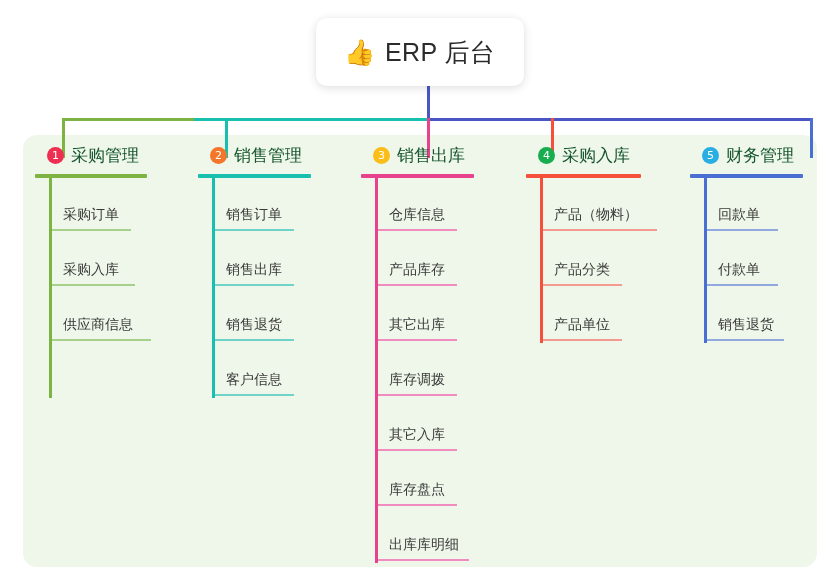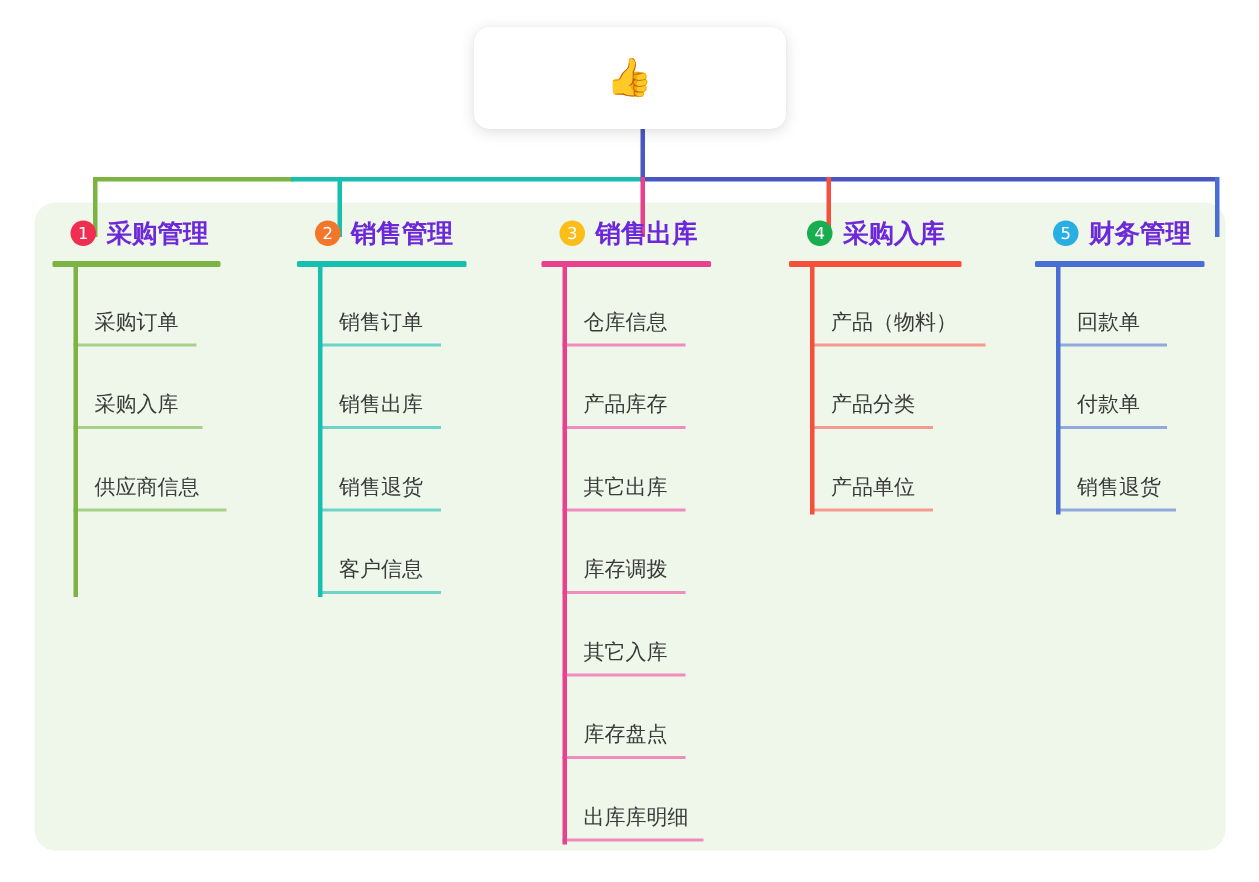--- a/index.html
+++ b/index.html
@@ -83,23 +83,22 @@
     border-radius: 50%;
     color: #ffffff;
     font-size: 11px;
     line-height: 17px;
     text-align: center;
     flex: 0 0 auto;
     font-family: "DejaVu Sans", sans-serif;
   }
   .col-title {
     font-size: 17px;
-    color: #6d28d9;
+    color: #14532d;
     white-space: nowrap;
-    font-weight: bold;
   }
   .col-underline {
     height: 4px;
     border-radius: 1px;
     margin-top: 7px;
   }
 
   
   .col-stem {
     position: absolute;
@@ -143,20 +142,21 @@
     <div class="conn conn-h" style="left: 427px; top: 118px; width: 385px; background: rgb(74, 86, 196);"></div>
     <div class="conn conn-v" style="left: 62px; top: 118px; height: 40px; background: rgb(124, 179, 66);"></div>
     <div class="conn conn-v" style="left: 225px; top: 118px; height: 40px; background: rgb(22, 191, 174);"></div>
     <div class="conn conn-v" style="left: 427px; top: 118px; height: 40px; background: rgb(232, 66, 143);"></div>
     <div class="conn conn-v" style="left: 551px; top: 118px; height: 40px; background: rgb(244, 80, 60);"></div>
     <div class="conn conn-v" style="left: 810px; top: 118px; height: 40px; background: rgb(74, 111, 212);"></div>
   </div>
 
 <div id="root-card">
   <span id="root-emoji">👍</span>
+  <span id="root-title">ERP 后台</span>
 </div>
 
 <div id="columns-layer">
     <div class="column" style="left: 35px; width: 152px;">
       <div class="col-head">
         <span class="badge" style="background: rgb(239, 47, 82);">1</span>
         <span class="col-title">采购管理</span>
       </div>
       <div class="col-underline" style="width: 112px; background: rgb(124, 179, 66);"></div>
       <div class="leaf-list">

